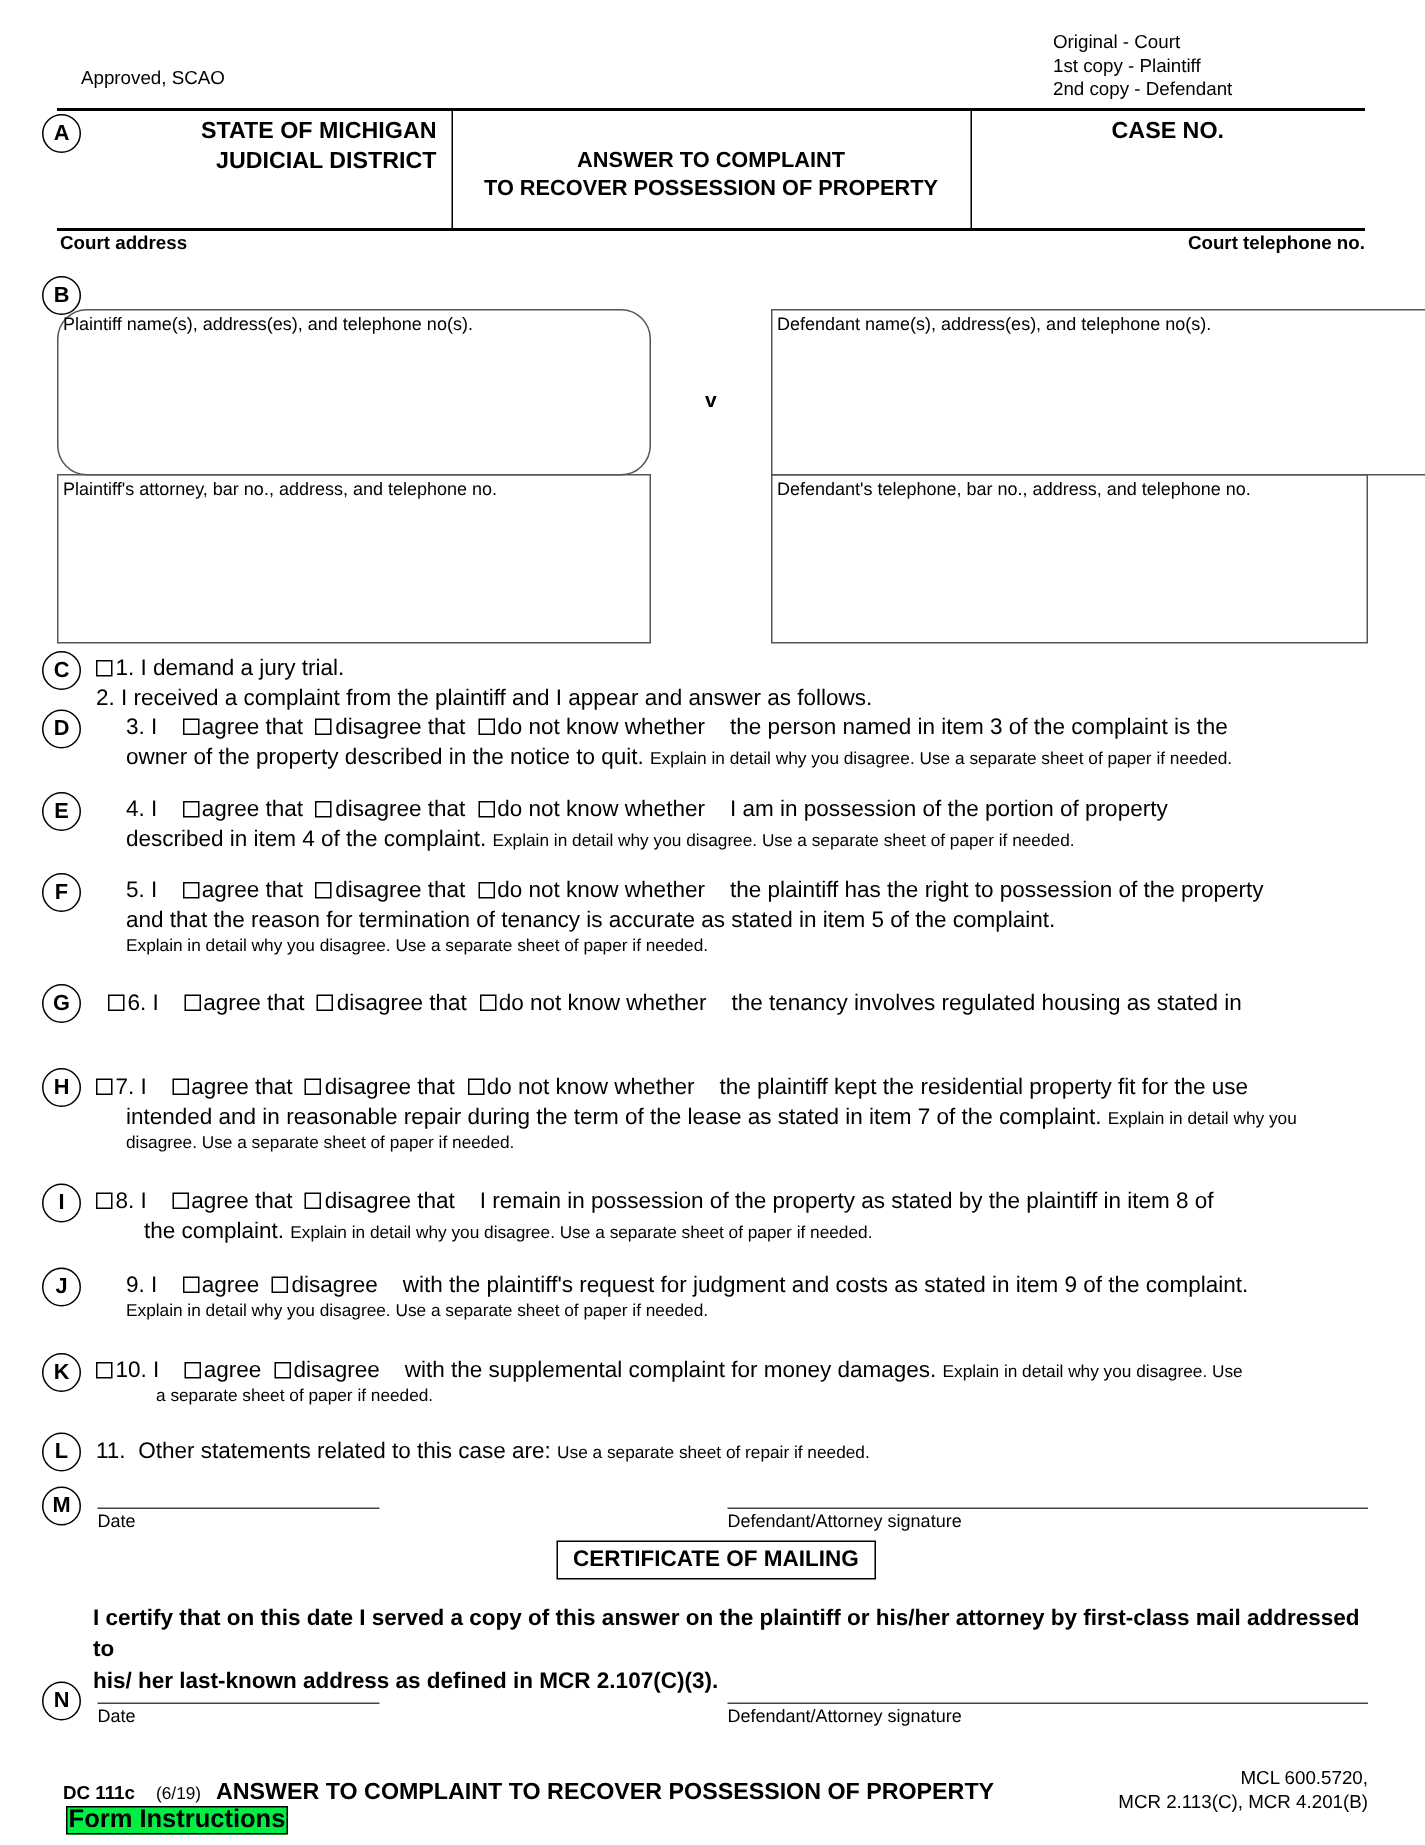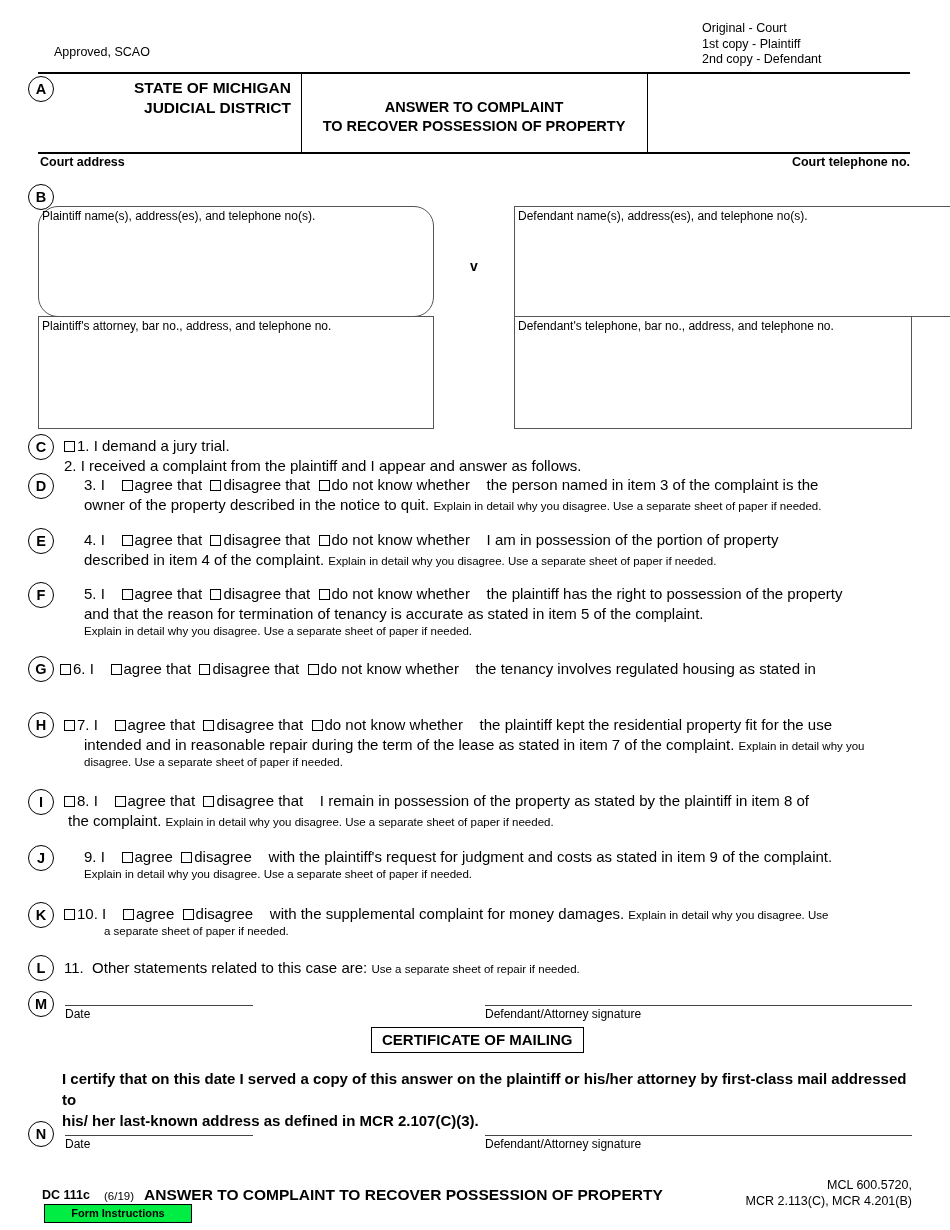--- a/index.html
+++ b/index.html
@@ -199,21 +199,21 @@
     font-size: 12.5px;
     line-height: 16px;
     text-align: right;
   }
   .instr-btn {
     position: absolute;
     left: 44px; top: 1204px;
     width: 148px; height: 19px;
     border: 1.6px solid #000;
     box-sizing: border-box;
-    font-size: 11px;
+    font-size: 17px;
     font-weight: bold;
     text-align: center;
     line-height: 16px;
     cursor: pointer;
   }
 </style>
 </head>
 <body>
 
 <div class="page">
@@ -234,20 +234,23 @@
     <div class="hdr-left">
       <div class="l1">STATE OF MICHIGAN</div>
       <div class="l2">JUDICIAL DISTRICT</div>
     </div>
 
     <div class="hdr-mid">
       <div class="m1">ANSWER TO COMPLAINT</div>
       <div class="m2">TO RECOVER POSSESSION OF PROPERTY</div>
     </div>
 
+    <div class="hdr-right">
+      <div class="r1">CASE NO.</div>
+    </div>
   </div>
 
   <div class="courtaddr">Court address</div>
   <div class="courttel">Court telephone no.</div>
 
   <div class="mark" style="left:28px; top:184px;">B</div>
 
   <div class="pbox" style="left:38px; top:206px; width:396px; height:111px;border-radius:20px;">
     <div class="lbl">Plaintiff name(s), address(es), and telephone no(s).</div>
   </div>
@@ -310,21 +313,21 @@
       &nbsp;&nbsp;&nbsp;<span class="cb"></span><span>agree that</span>
       &nbsp;<span class="cb"></span><span>disagree that</span>
       &nbsp;<span class="cb"></span><span>do not know whether</span>
       &nbsp;&nbsp;&nbsp;<span>the plaintiff has the right to possession of the property</span>
     </p>
     <p>and that the reason for termination of tenancy is accurate as stated in item 5 of the complaint.</p>
     <p class="t-small">Explain in detail why you disagree. Use a separate sheet of paper if needed.</p>
   </div>
 
   <div class="mark" style="left:28px; top:656px;">G</div>
-  <div class="item t-main" style="left:60px; top:659px; width:850px;">
+  <div class="item t-main" style="left:72px; top:659px; width:850px;">
     <p>
       <span class="cb"></span><span>6.</span>
       <span>I</span>
       &nbsp;&nbsp;&nbsp;<span class="cb"></span><span>agree that</span>
       &nbsp;<span class="cb"></span><span>disagree that</span>
       &nbsp;<span class="cb"></span><span>do not know whether</span>
       &nbsp;&nbsp;&nbsp;<span>the tenancy involves regulated housing as stated in</span>
     </p>
   </div>
 
@@ -347,21 +350,21 @@
 
   <div class="mark" style="left:28px; top:789px;">I</div>
   <div class="item t-main" style="left:64px; top:791px; width:850px;">
     <p>
       <span class="cb"></span><span>8.</span>
       <span>I</span>
       &nbsp;&nbsp;&nbsp;<span class="cb"></span><span>agree that</span>
       &nbsp;<span class="cb"></span><span>disagree that</span>
       &nbsp;&nbsp;&nbsp;<span>I remain in possession of the property as stated by the plaintiff in item 8 of</span>
     </p>
-    <p style="margin-left:4px;">
+    <p style="margin-left:32px;">
       <span>the complaint.</span>
       <span class="t-small">Explain in detail why you disagree. Use a separate sheet of paper if needed.</span>
     </p>
   </div>
 
   <div class="mark" style="left:28px; top:845px;">J</div>
   <div class="item t-main" style="left:84px; top:847px; width:830px;">
     <p>
       <span>9.</span>
       <span>I</span>

